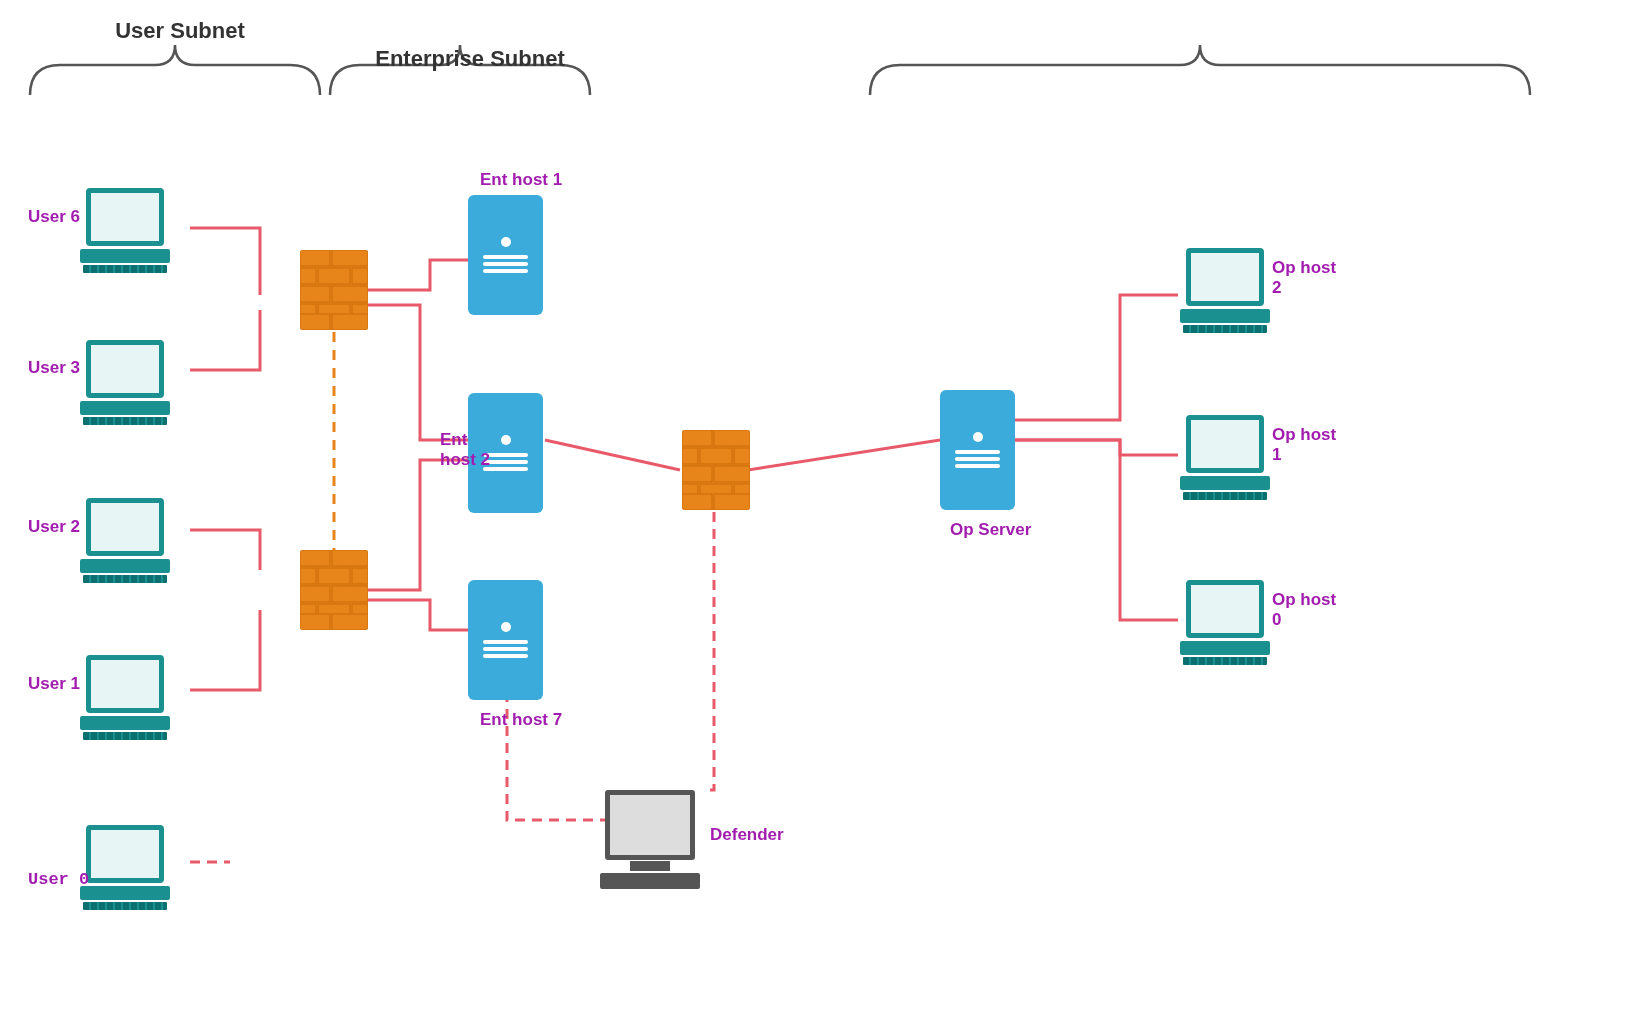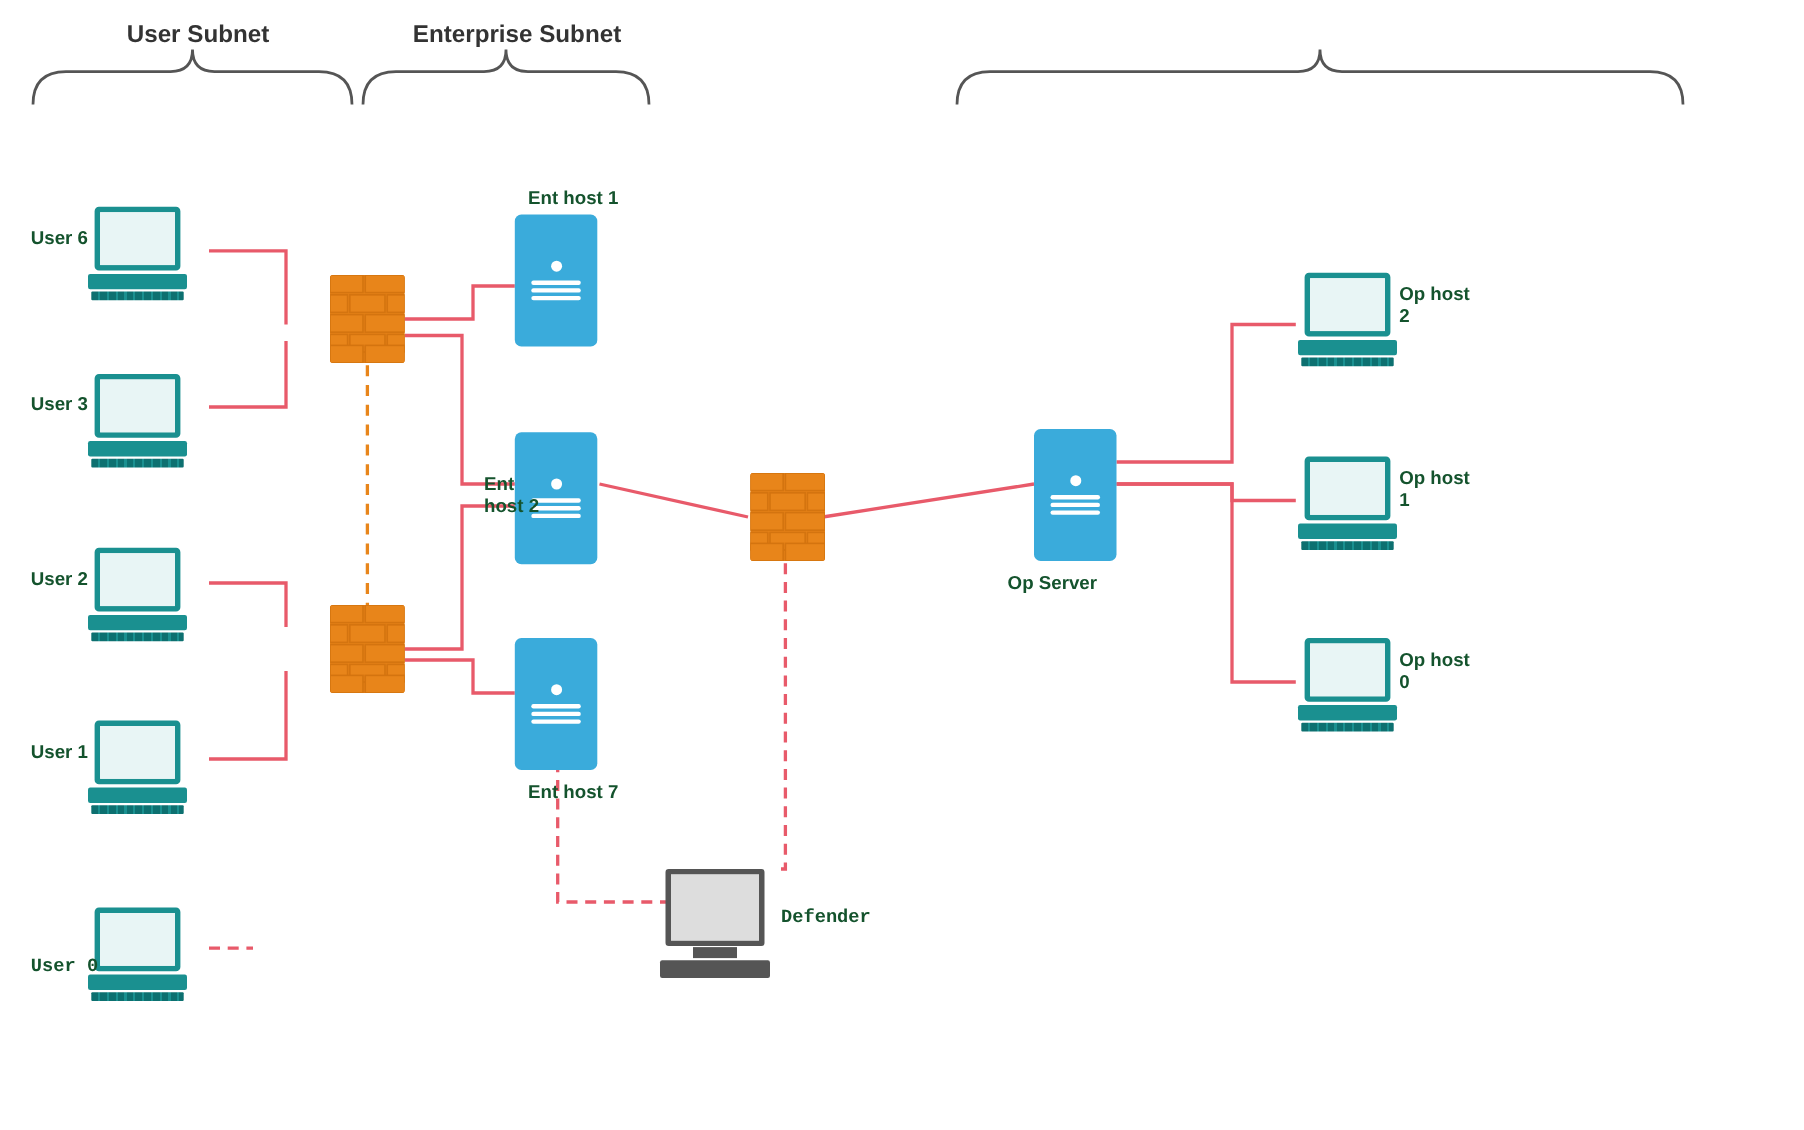--- a/index.html
+++ b/index.html
@@ -106,21 +106,21 @@
       background: #555;
       border-radius: 2px;
       margin-top: 2px;
     }
 
     
     .node-label {
       position: absolute;
       font-size: 17px;
       font-weight: bold;
-      color: #14532d;
+      color: #a21caf;
       white-space: nowrap;
     }
 
     
     .connections-svg {
       position: absolute;
       top: 0;
       left: 0;
       width: 1640px;
       height: 1027px;
@@ -169,21 +169,21 @@
     <polyline points="1015,440 1120,440 1120,620 1178,620" stroke="#e85a6a" stroke-width="3" fill="none"></polyline>
 
     <path d="M 30,95 Q 30,65 60,65 L 155,65 Q 175,65 175,45 Q 175,65 195,65 L 290,65 Q 320,65 320,95" stroke="#555" stroke-width="2.5" fill="none"></path>
 
     <path d="M 330,95 Q 330,65 360,65 L 440,65 Q 460,65 460,45 Q 460,65 480,65 L 560,65 Q 590,65 590,95" stroke="#555" stroke-width="2.5" fill="none"></path>
 
     <path d="M 870,95 Q 870,65 900,65 L 1180,65 Q 1200,65 1200,45 Q 1200,65 1220,65 L 1500,65 Q 1530,65 1530,95" stroke="#555" stroke-width="2.5" fill="none"></path>
   </svg>
 
   <div class="subnet-header" style="left: 30px; width: 300px;">User Subnet</div>
-  <div class="subnet-header" style="left: 340px; width: 260px;">Enterprise Subnet</div>
+  <div class="subnet-header" style="left: 340px; width: 260px; margin-top: 28px;">Enterprise Subnet</div>
 
   <div class="computer" style="left: 80px; top: 188px;">
     <div class="monitor">
         <div class="monitor-screen"></div>
       </div>
     <div class="keyboard"></div>
     <div class="keyboard-keys"></div>
   </div>
   <div class="node-label" style="left: 28px; top: 207px;">User 6</div>
 
@@ -314,21 +314,21 @@
   <div class="node-label" style="left: 480px; top: 710px;">Ent host 7</div>
 
   <div style="position:absolute; left:940px; top:390px; width:75px; height:120px; background:#3aabdb; border-radius:6px; display:flex; flex-direction:column; align-items:center; justify-content:center; gap:8px;">
     <div style="width:10px;height:10px;background:#fff;border-radius:50%;"></div>
     <div style="display:flex;flex-direction:column;gap:3px;">
       <div style="width:45px;height:4px;background:#fff;border-radius:2px;"></div>
       <div style="width:45px;height:4px;background:#fff;border-radius:2px;"></div>
       <div style="width:45px;height:4px;background:#fff;border-radius:2px;"></div>
     </div>
   </div>
-  <div class="node-label" style="left: 916px; top: 520px;">Op Server</div>
+  <div class="node-label" style="left: 950px; top: 520px;">Op Server</div>
 
   <div class="computer" style="left: 1180px; top: 248px;">
     <div class="monitor">
         <div class="monitor-screen"></div>
       </div>
     <div class="keyboard"></div>
     <div class="keyboard-keys"></div>
   </div>
   <div class="node-label" style="left: 1272px; top: 258px;">Op host<br>2</div>
 
@@ -350,15 +350,15 @@
   </div>
   <div class="node-label" style="left: 1272px; top: 590px;">Op host<br>0</div>
 
   <div class="defender-computer" style="left: 600px; top: 790px;">
     <div class="defender-monitor">
       <div class="defender-screen"></div>
     </div>
     <div class="defender-base"></div>
     <div class="defender-keyboard"></div>
   </div>
-  <div class="node-label" style="left: 710px; top: 825px; font-family: Liberation Mono, monospace;">Defender</div>
+  <div class="node-label" style="left: 710px; top: 825px;">Defender</div>
 
 </div>
 
 </body></html>

